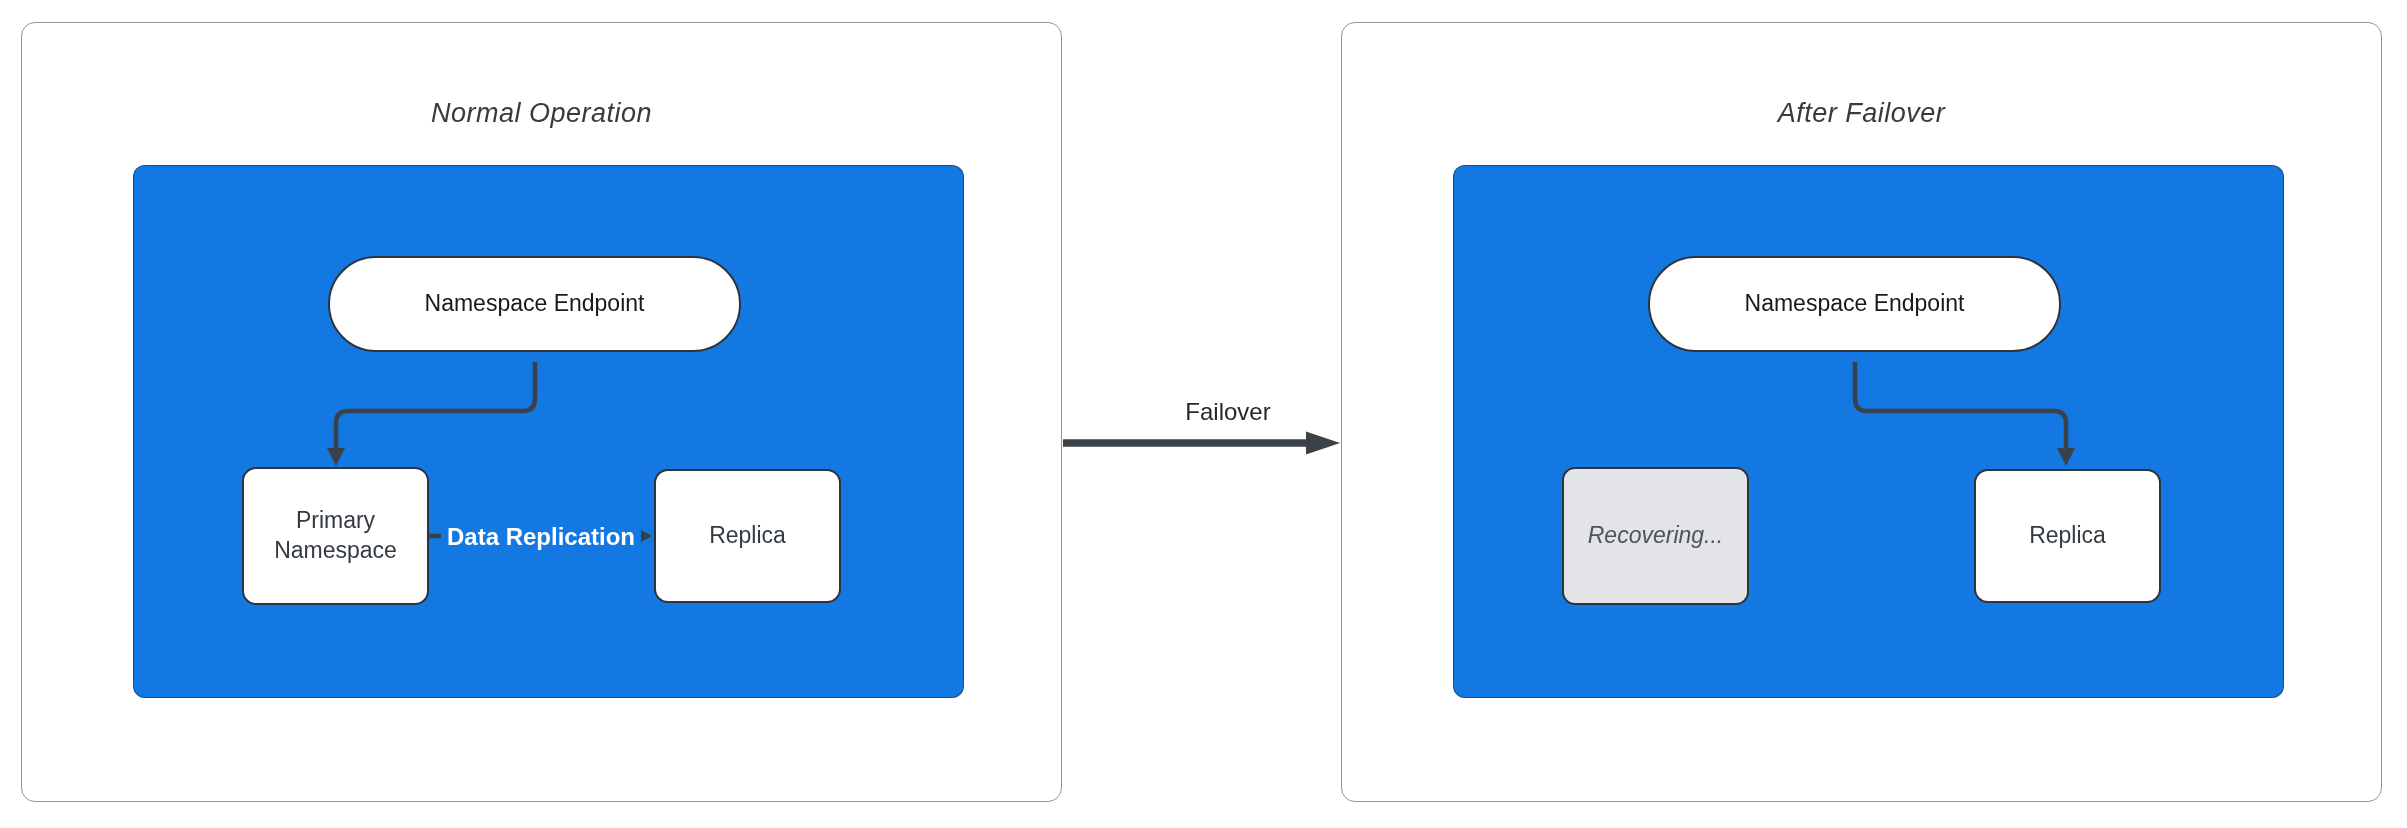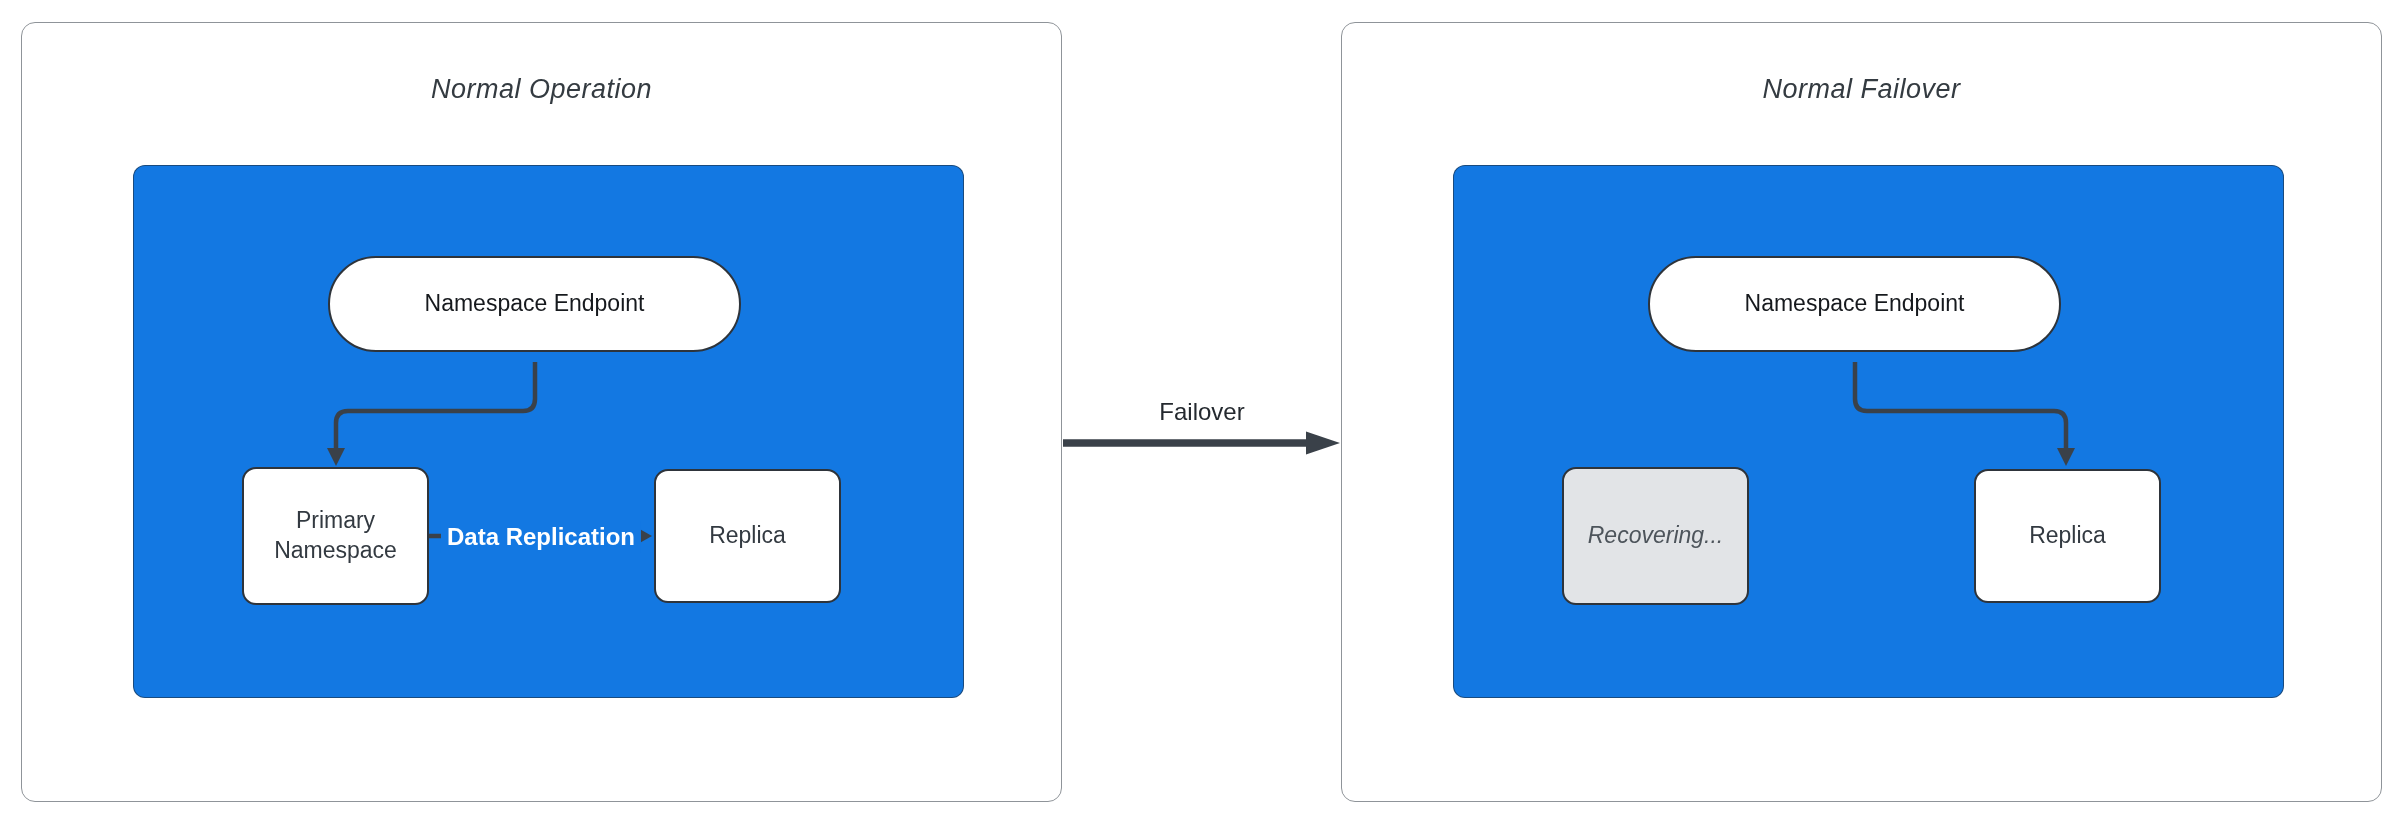--- a/index.html
+++ b/index.html
@@ -28,21 +28,21 @@
     top:22px;width:1041px;height:780px;
     background:#fff;
     border:1px solid var(--panel-border);
     border-radius:14px;
     box-sizing:border-box;
   }
   .panel-left{left:21px;}
   .panel-right{left:1341px;}
   .panel-title{
     position:absolute;
-    left:0;top:51px;width:100%;
+    left:0;top:75px;width:100%;
     text-align:center;
     font-style:italic;
     font-size:27px;
     color:var(--title-text);
     letter-spacing:0.5px;
   }
   .cluster-box{
     position:absolute;
     left:111px;top:142px;
     width:831px;height:533px;
@@ -79,20 +79,21 @@
   .rect-b{ 
     left:632px;top:446px;
     width:187px;height:134px;
     border-radius:14px;
     padding:0 14px;
   }
   .recovering{
     background:var(--rec-fill);
     color:var(--rec-text);
     font-style:italic;
+    border-radius:13px;
   }
   .edge-label{
     position:absolute;
     left:519px;top:514px;
     transform:translate(-50%,-50%);
     background:var(--blue);
     color:var(--edge-label);
     font-weight:bold;
     font-size:24px;
     padding:2px 6px;
@@ -111,21 +112,21 @@
     stroke-width:4.5;
   }
   .failover-path{
     fill:none;
     stroke:var(--edge);
     stroke-width:7.5;
   }
   .arrow-head{fill:var(--edge);stroke:none;}
   .failover-label{
     position:absolute;
-    left:1202px;top:412px;
+    left:1228px;top:412px;
     transform:translate(-50%,-50%);
     color:var(--failover-text);
     font-size:24px;
     white-space:nowrap;
     z-index:4;
     text-align:right;
   }
 </style>
 </head>
 <body>
@@ -150,21 +151,21 @@
   <section class="panel panel-left">
     <div class="panel-title">Normal Operation</div>
     <div class="cluster-box"></div>
     <div class="node pill">Namespace Endpoint</div>
     <div class="node rect-a">Primary Namespace</div>
     <div class="node rect-b">Replica</div>
     <div class="edge-label">Data Replication</div>
   </section>
 
   <section class="panel panel-right">
-    <div class="panel-title">Normal Failover</div>
+    <div class="panel-title">After Failover</div>
     <div class="cluster-box"></div>
     <div class="node pill">Namespace Endpoint</div>
     <div class="node rect-a recovering">Recovering...</div>
     <div class="node rect-b">Replica</div>
   </section>
 
   <div class="failover-label">Failover</div>
 
 </div>
 

